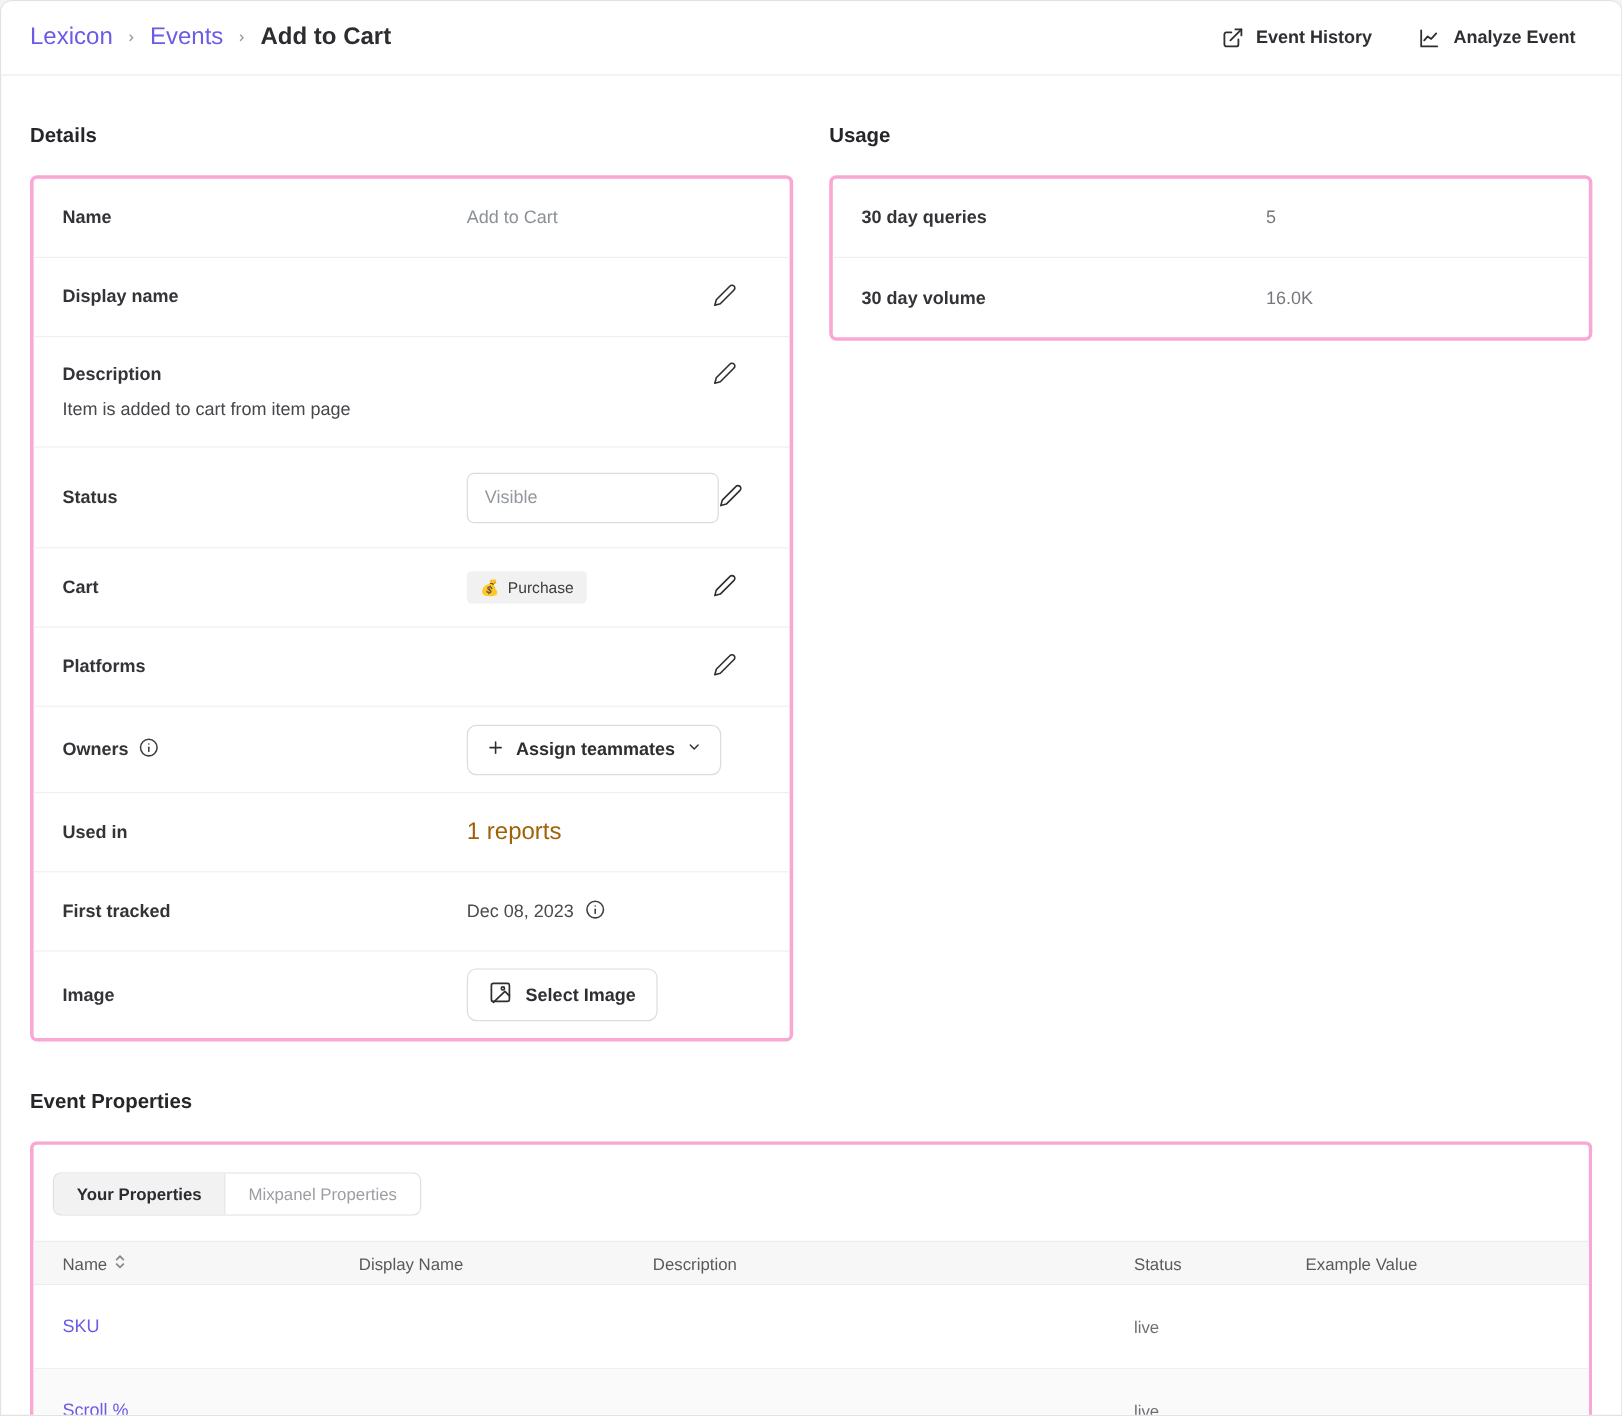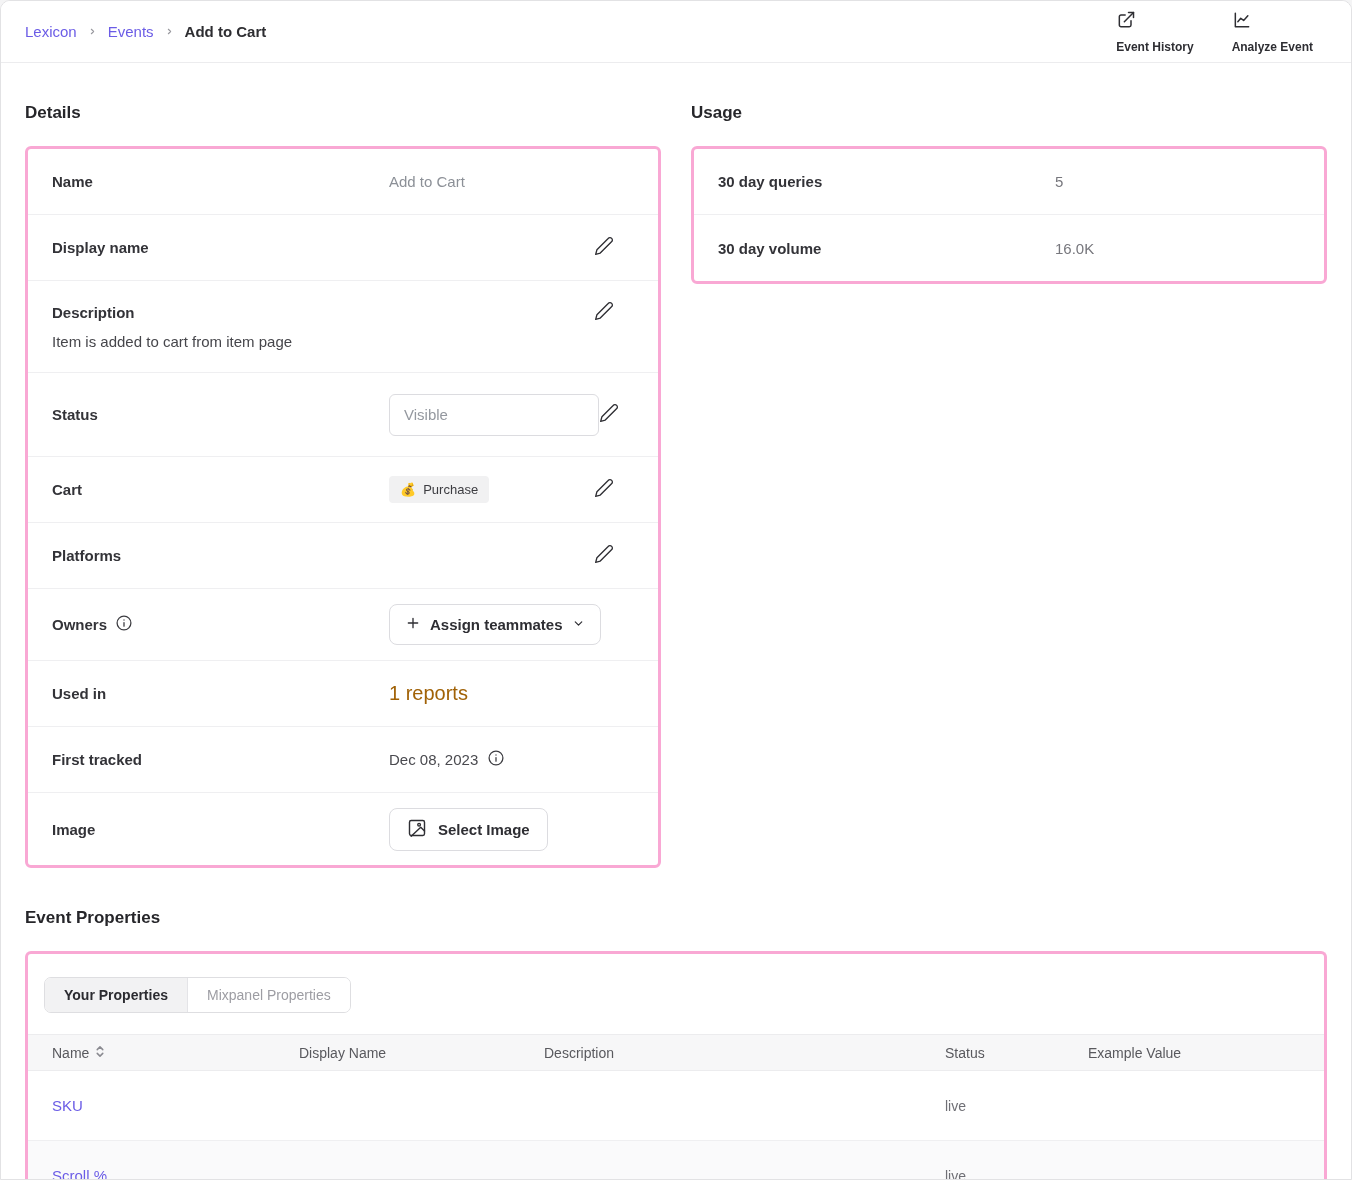--- a/index.html
+++ b/index.html
@@ -9,28 +9,28 @@
   .page {
     width:1352px; height:1180px; margin:0 auto; background:#fff;
     border:1px solid #e2e2e4; border-radius:10px 10px 0 0; overflow:hidden;
   }
 
   
   .topbar {
     height:62px; display:flex; align-items:center; justify-content:space-between;
     padding:0 38px 0 24px; border-bottom:1px solid #ececee; background:#fff;
   }
-  .breadcrumb { display:flex; align-items:center; gap:11px; font-size:15px;justify-content:space-between; }
+  .breadcrumb { display:flex; align-items:center; gap:11px; font-size:20px;justify-content:space-between; }
   .crumb-link { color:#6b5ce6; text-decoration:none; cursor:pointer; }
   .crumb-current { color:#2d2d31; font-weight:600; }
   .crumb-sep { display:flex; align-items:center; color:#9a9aa0; }
   .topbar-actions { display:flex; align-items:center; gap:38px; }
   .action-btn {
-    display:flex; gap:10px; background:none; border:none;
-    font-family:inherit; font-size:12px; font-weight:600; color:#2e2e33; cursor:pointer; padding:0;flex-direction:column;
+    display:flex; align-items:center; gap:10px; background:none; border:none;
+    font-family:inherit; font-size:15px; font-weight:600; color:#2e2e33; cursor:pointer; padding:0;
   }
   .action-btn svg { display:block; }
 
   
   .content { padding:0 24px; }
   .columns { display:flex; gap:30px; align-items:flex-start; }
   .col-left { width:636px; flex:none; }
   .col-right { flex:1; }
   h2.section-heading { font-size:17px; font-weight:700; color:#26262a; margin:40px 0 23px 0; }
 

